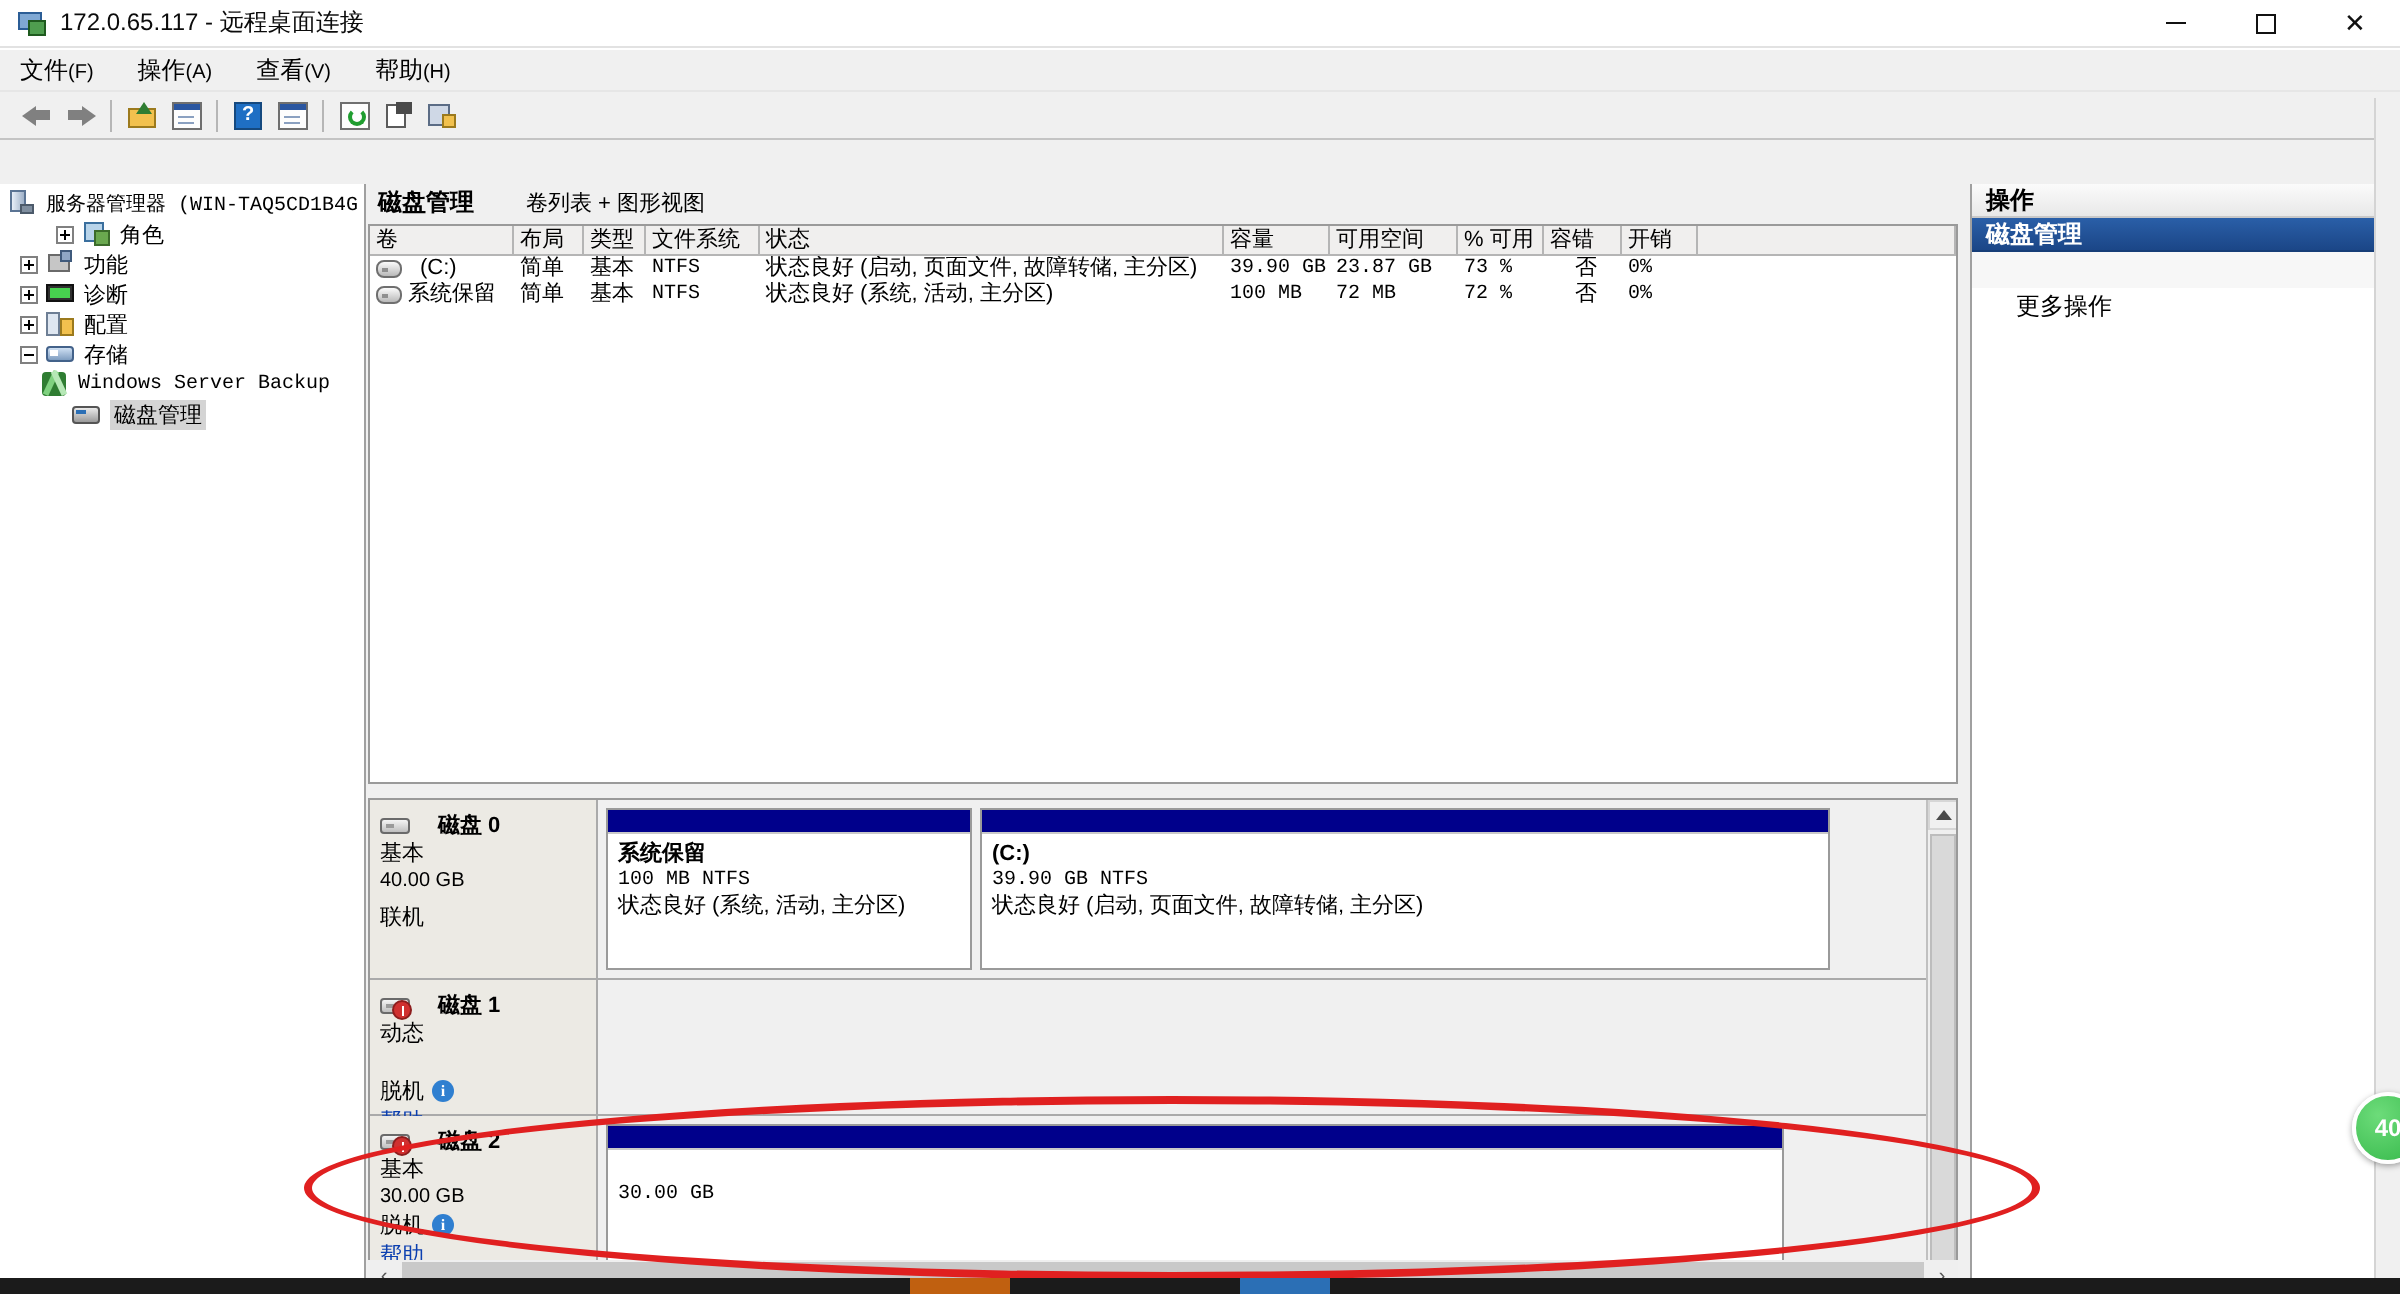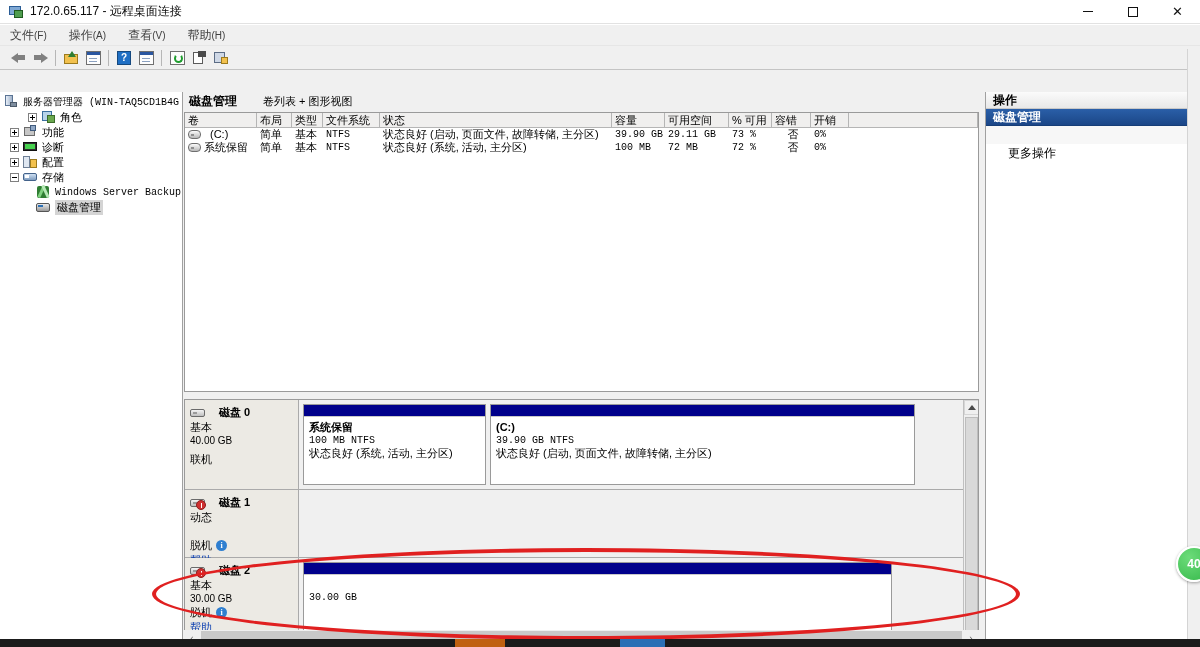--- a/index.html
+++ b/index.html
@@ -108,21 +108,21 @@
   }
 
   
   .menubar {
     height: 21px; background: #f0f0f0;
     display: flex; align-items: center;
     padding-left: 8px;
     border-bottom: 1px solid #e6e6e6;
   }
   .menu-item {
-    font-size: 12px; color: #404040;
+    font-size: 12px; color: #000000;
     padding: 2px 10px 2px 2px;
     margin-right: 10px;
     white-space: nowrap;
     text-align: center;
   }
   .menu-item .mn {
     font-size: 10px;
   }
 
   
@@ -562,21 +562,21 @@
 
         <div class="tree-row" style="padding-left:10px">
           <span class="tw-exp"></span>
           <span class="tw-ico ic-store">
               <span class="a"></span>
               <span class="b"></span>
             </span>
           <span class="tree-label">存储</span>
         </div>
 
-        <div class="tree-row" style="padding-left:36px">
+        <div class="tree-row" style="padding-left:20px">
           <span class="tw-ico ic-wsb">
               <span class="a"></span>
               <span class="b"></span>
               <span class="c"></span>
             </span>
           <span class="tree-label mono">Windows Server Backup</span>
         </div>
 
         <div class="tree-row selected" style="padding-left:36px">
           <span class="tw-ico ic-disk">
@@ -612,21 +612,21 @@
           <div class="vl-row">
             <div class="vl-c" style="width:72px;display:flex;align-items:center;padding-left:0">
               <span class="vol-ico"></span>
               <span style="padding-left:6px">(C:)</span>
             </div>
             <div class="vl-c" style="width:35px">简单</div>
             <div class="vl-c" style="width:31px">基本</div>
             <div class="vl-c" style="width:57px;font-family:'Liberation Mono',monospace;font-size:10px">NTFS</div>
             <div class="vl-c" style="width:232px">状态良好 (启动, 页面文件, 故障转储, 主分区)</div>
             <div class="vl-c" style="width:53px;font-family:'Liberation Mono',monospace;font-size:10px">39.90 GB</div>
-            <div class="vl-c" style="width:64px;font-family:'Liberation Mono',monospace;font-size:10px">29.11 GB</div>
+            <div class="vl-c" style="width:64px;font-family:'Liberation Mono',monospace;font-size:10px">23.87 GB</div>
             <div class="vl-c" style="width:43px;font-family:'Liberation Mono',monospace;font-size:10px">73 %</div>
             <div class="vl-c" style="width:39px;text-align:center">否</div>
             <div class="vl-c" style="width:38px;font-family:'Liberation Mono',monospace;font-size:10px">0%</div>
           </div>
 
           <div class="vl-row">
             <div class="vl-c" style="width:72px;display:flex;align-items:center;padding-left:0">
               <span class="vol-ico"></span>
               <span>系统保留</span>
             </div>

